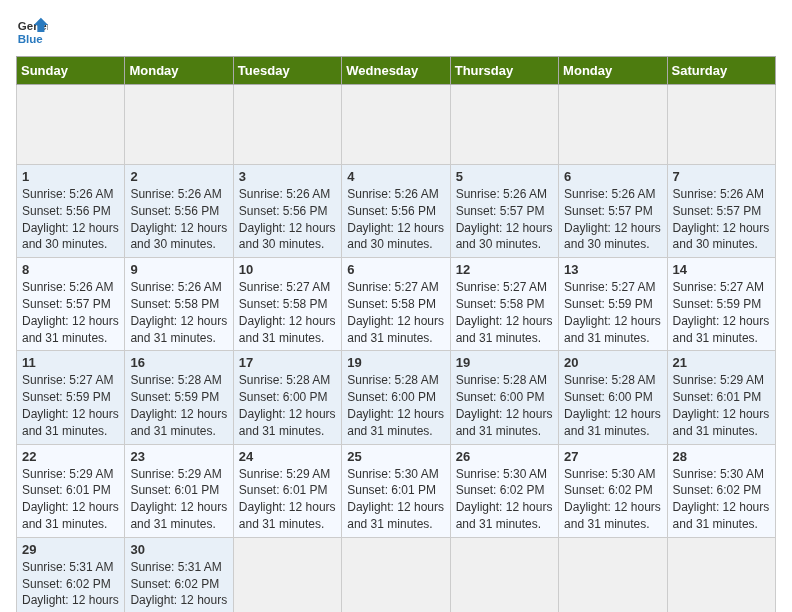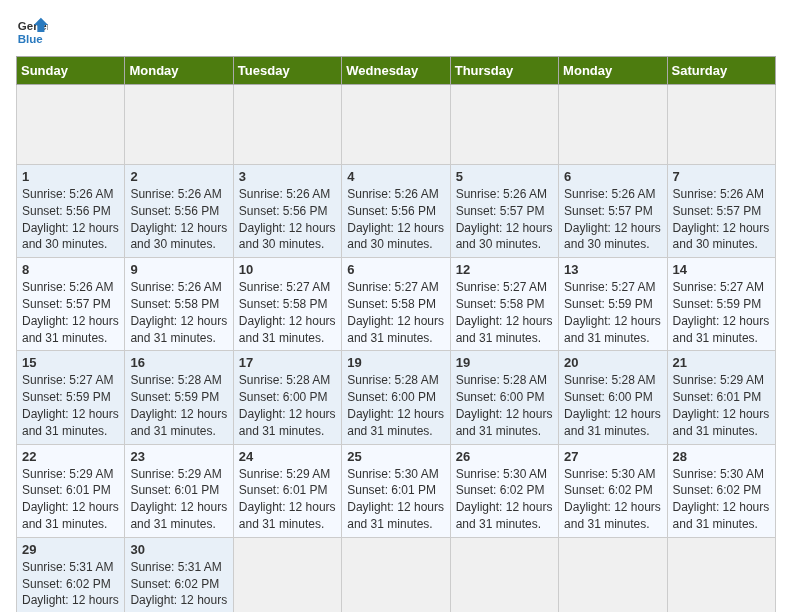--- a/index.html
+++ b/index.html
@@ -174,21 +174,21 @@
           <span class="day-num">13</span>
           <div class="day-info">Sunrise: 5:27 AM<br>Sunset: 5:59 PM<br>Daylight: 12 hours<br>and 31 minutes.</div>
         </td>
         <td>
           <span class="day-num">14</span>
           <div class="day-info">Sunrise: 5:27 AM<br>Sunset: 5:59 PM<br>Daylight: 12 hours<br>and 31 minutes.</div>
         </td>
       </tr>
       <tr>
         <td>
-          <span class="day-num">15</span>
+          <span class="day-num">11</span>
           <div class="day-info">Sunrise: 5:27 AM<br>Sunset: 5:59 PM<br>Daylight: 12 hours<br>and 31 minutes.</div>
         </td>
         <td>
           <span class="day-num">16</span>
           <div class="day-info">Sunrise: 5:28 AM<br>Sunset: 5:59 PM<br>Daylight: 12 hours<br>and 31 minutes.</div>
         </td>
         <td>
           <span class="day-num">17</span>
           <div class="day-info">Sunrise: 5:28 AM<br>Sunset: 6:00 PM<br>Daylight: 12 hours<br>and 31 minutes.</div>
         </td>

